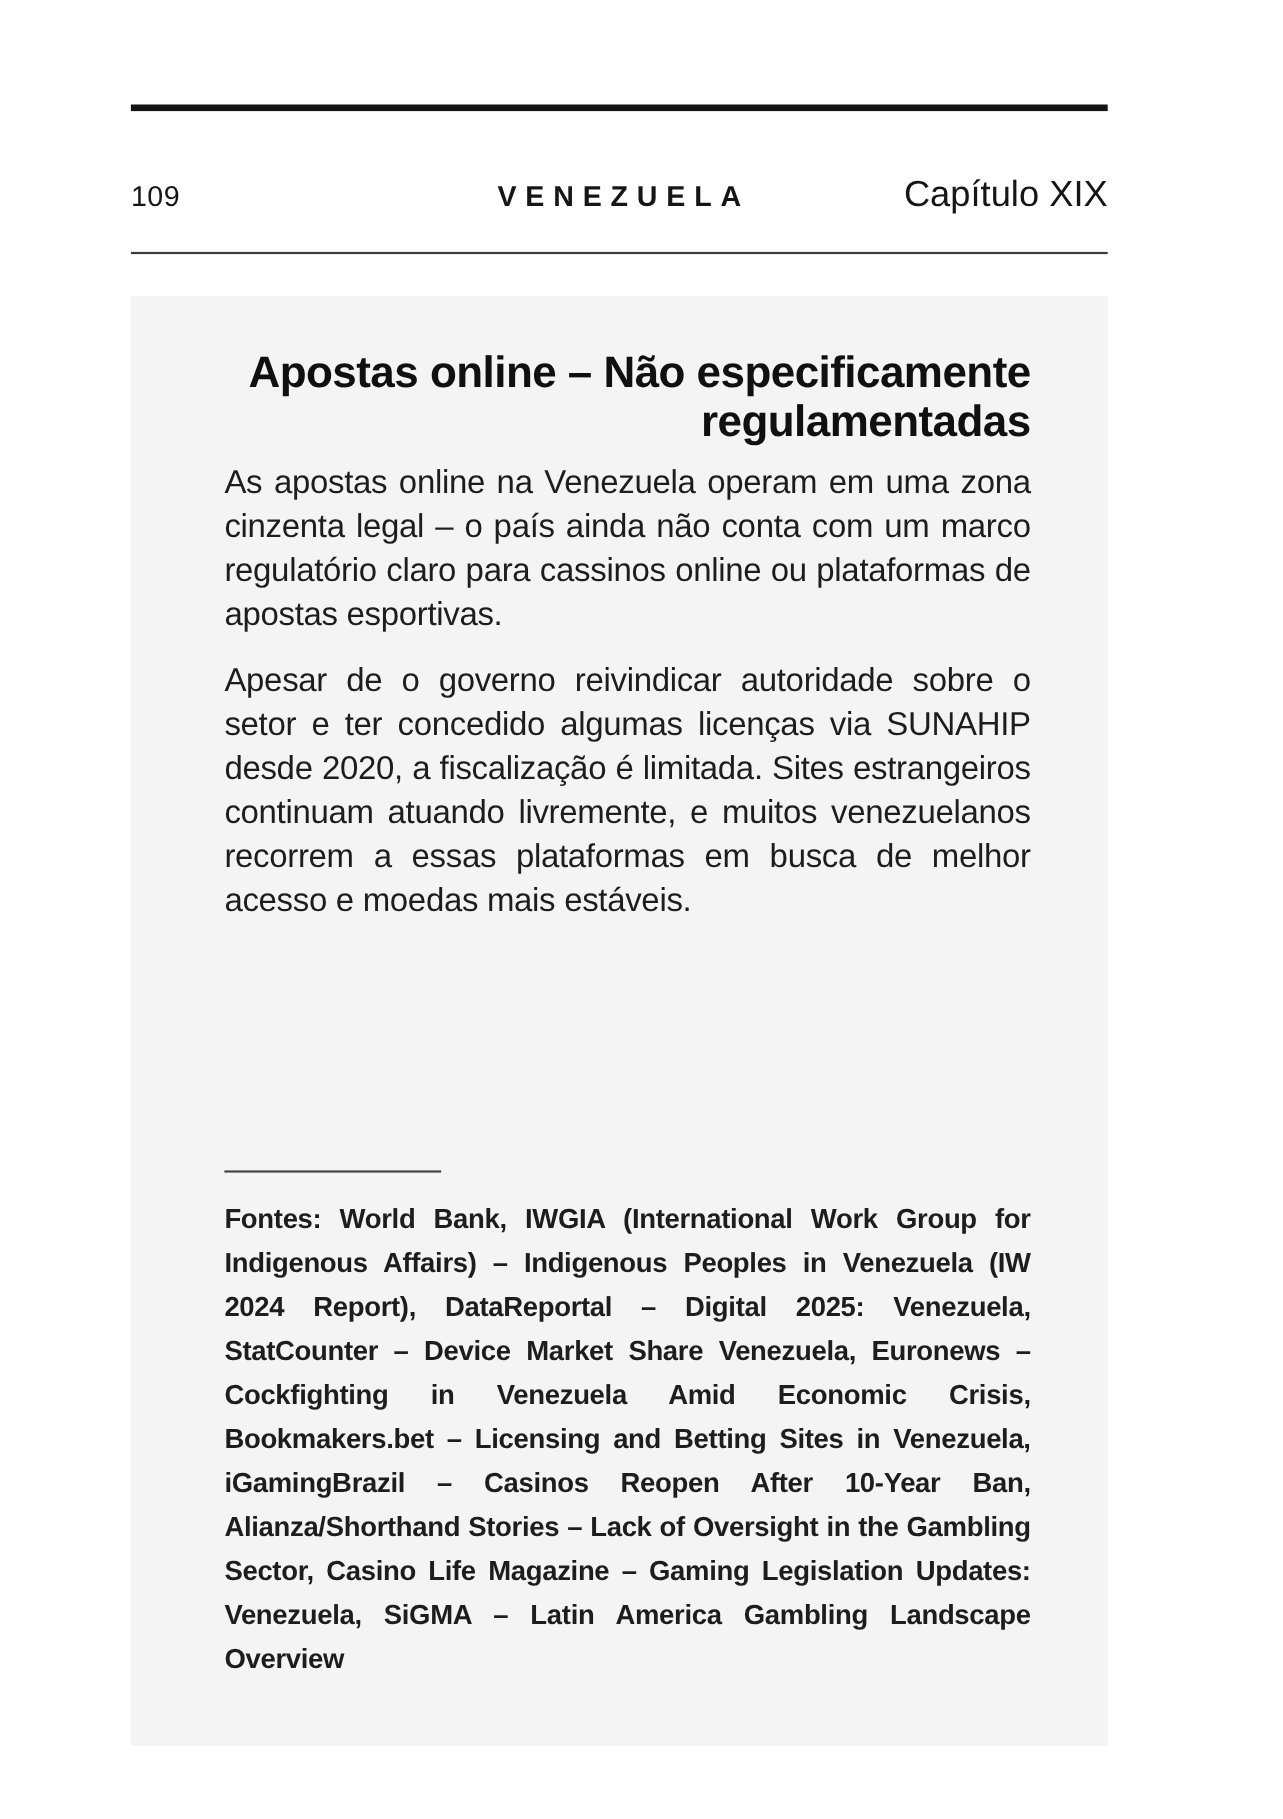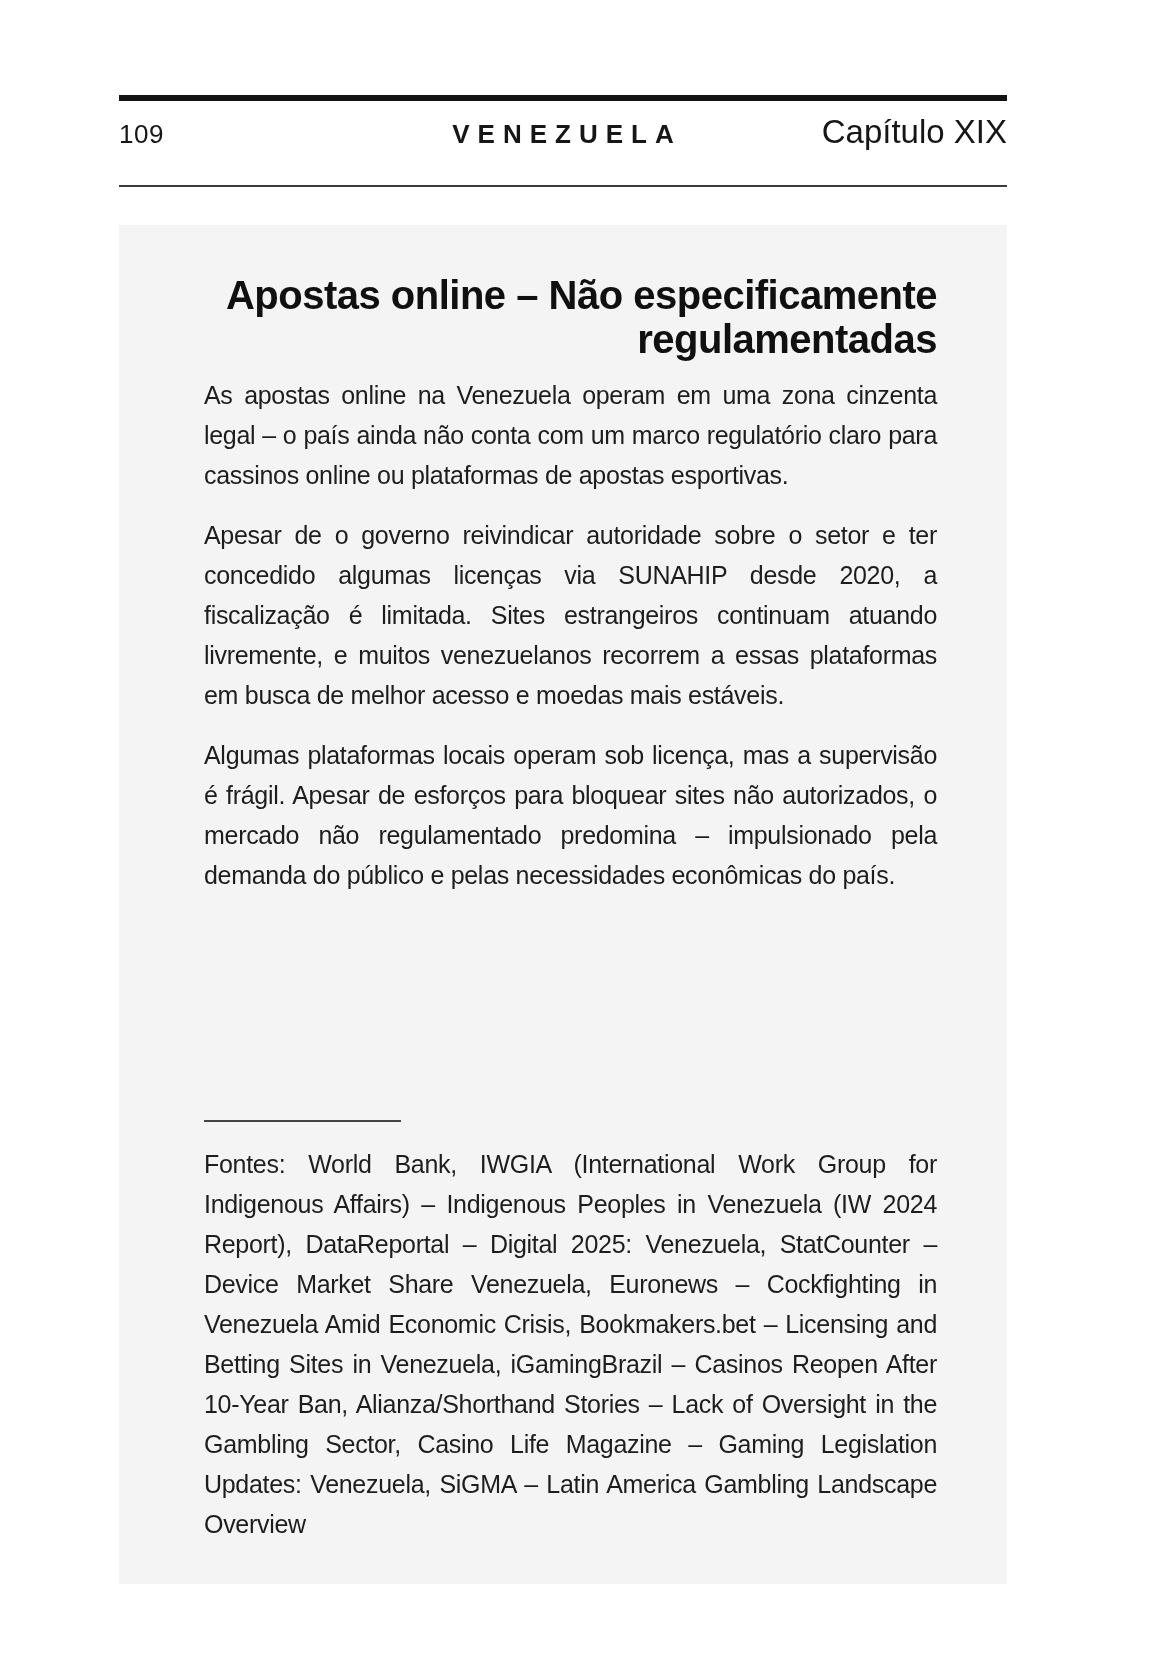--- a/index.html
+++ b/index.html
@@ -24,20 +24,21 @@
     margin-top: 95px;
     height: 6px;
     background: var(--rule, #141414);
   }
   .header-row {
     display: grid;
     grid-template-columns: 1fr auto 1fr;
     align-items: baseline;
     padding-top: 12px;
     color: #161616;
+    margin-top: 44px;
   }
   .page-number {
     font-size: 26px;
     justify-self: start;
     letter-spacing: 0.5px;
   }
   .running-title {
     font-size: 26px;
     font-weight: bold;
     letter-spacing: 8px;
@@ -66,21 +67,21 @@
     margin: 0;
     font-size: 40px;
     line-height: 44px;
     font-weight: bold;
     letter-spacing: -0.5px;
     color: #101010;
     text-align: right;
   }
   .body-p {
     margin: 20px 0 0 0;
-    font-size: 25px;
+    font-size: 30px;
     line-height: 40px;
     letter-spacing: -0.3px;
     text-align: justify;
     text-justify: inter-word;
     color: #1d1d1d;
   }
   .body-p.first {
     margin-top: 14px;
   }
   .footnote-divider {
@@ -90,20 +91,21 @@
     margin-top: 225px;
   }
   .sources-p {
     margin: 22px 0 0 0;
     font-size: 25px;
     line-height: 40px;
     letter-spacing: -0.3px;
     text-align: justify;
     text-justify: inter-word;
     color: #1d1d1d;
+    font-weight: bold;
   }
 </style>
 </head>
 <body>
 
 <div class="page">
   <div class="content">
 
     <div class="thick-rule"></div>
 
@@ -115,21 +117,20 @@
 
     <div class="thin-rule"></div>
 
     <section class="panel">
       <h1 class="heading">Apostas online – Não especificamente regulamentadas</h1>
 
       <p class="body-p first">As apostas online na Venezuela operam em uma zona cinzenta legal – o país ainda não conta com um marco regulatório claro para cassinos online ou plataformas de apostas esportivas.</p>
 
       <p class="body-p">Apesar de o governo reivindicar autoridade sobre o setor e ter concedido algumas licenças via SUNAHIP desde 2020, a fiscalização é limitada. Sites estrangeiros continuam atuando livremente, e muitos venezuelanos recorrem a essas plataformas em busca de melhor acesso e moedas mais estáveis.</p>
 
-      <p class="body-p">Algumas plataformas locais operam sob licença, mas a supervisão é frágil. Apesar de esforços para bloquear sites não autorizados, o mercado não regulamentado predomina – impulsionado pela demanda do público e pelas necessidades econômicas do país.</p>
 
       <div class="footnote-divider"></div>
 
       <p class="sources-p">Fontes: World Bank, IWGIA (International Work Group for Indigenous Affairs) – Indigenous Peoples in Venezuela (IW 2024 Report), DataReportal – Digital 2025: Venezuela, StatCounter – Device Market Share Venezuela, Euronews – Cockfighting in Venezuela Amid Economic Crisis, Bookmakers.bet – Licensing and Betting Sites in Venezuela, iGamingBrazil – Casinos Reopen After 10-Year Ban, Alianza/Shorthand Stories – Lack of Oversight in the Gambling Sector, Casino Life Magazine – Gaming Legislation Updates: Venezuela, SiGMA – Latin America Gambling Landscape Overview</p>
     </section>
 
   </div>
 </div>
 
 </body></html>

